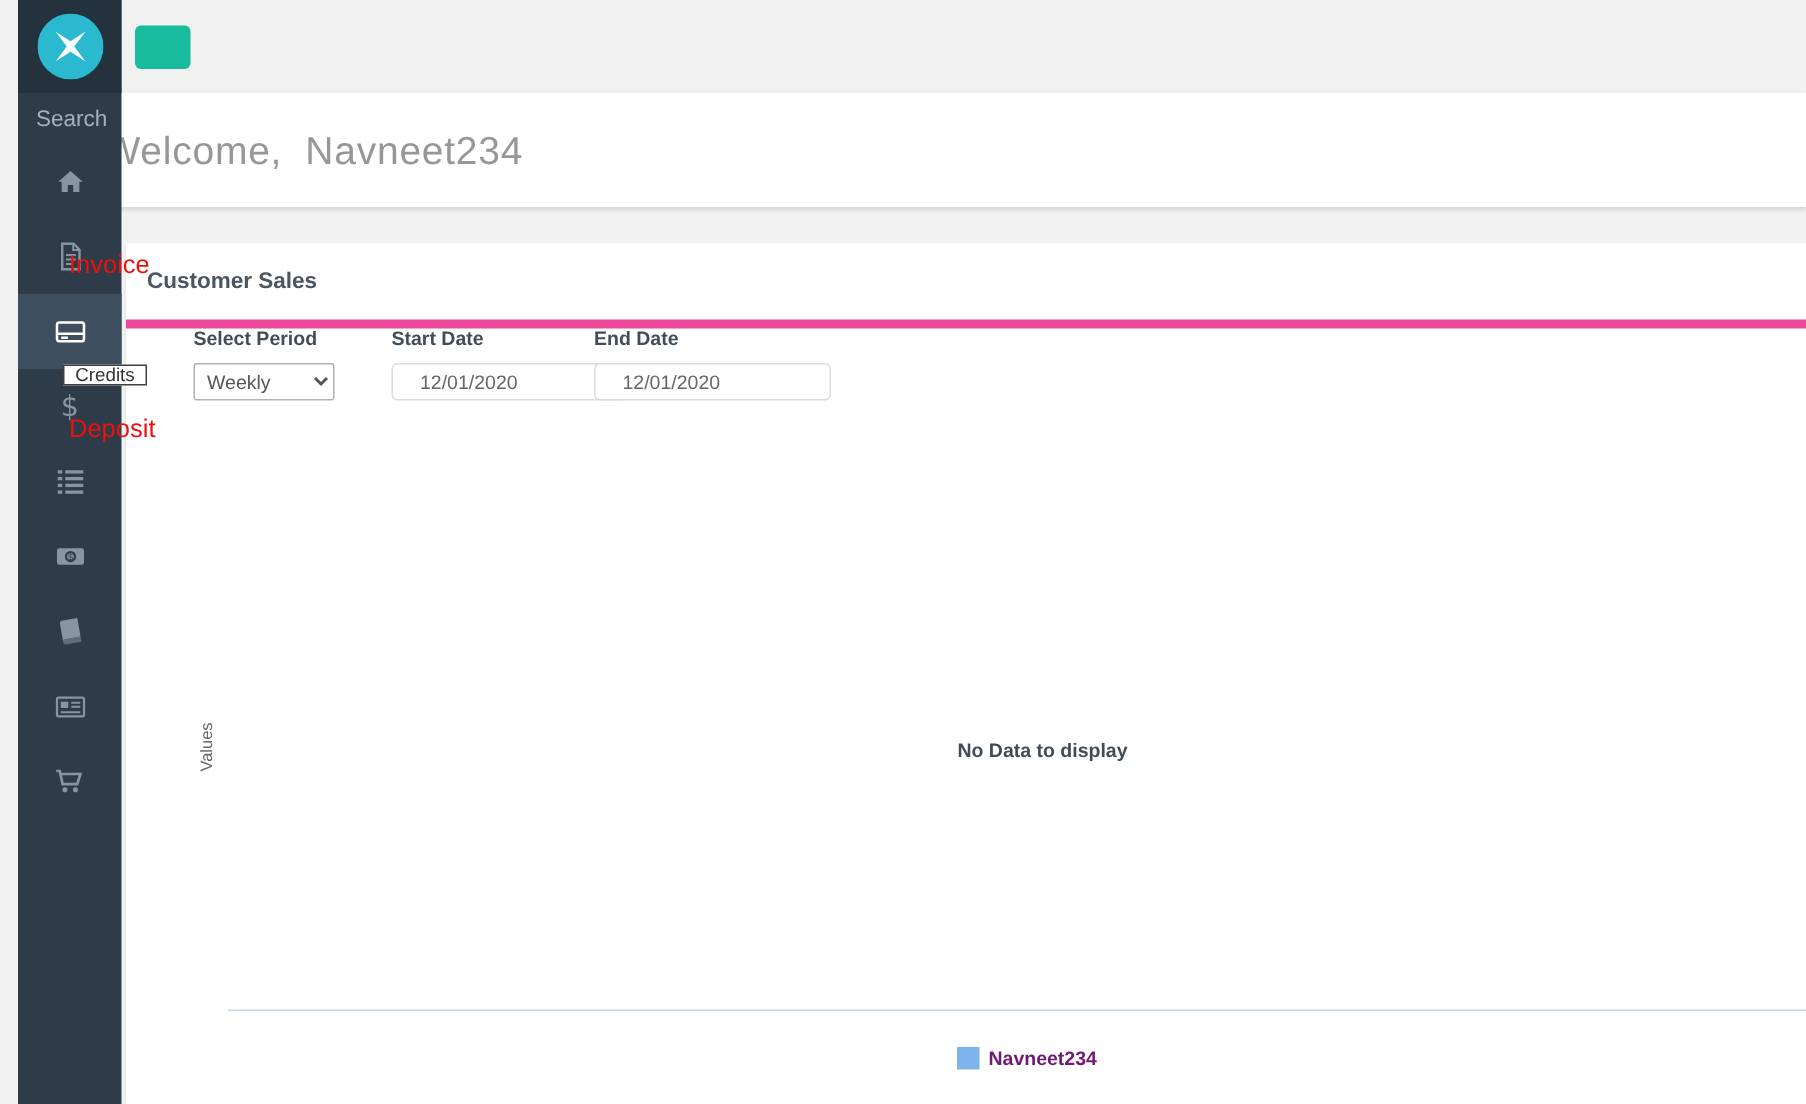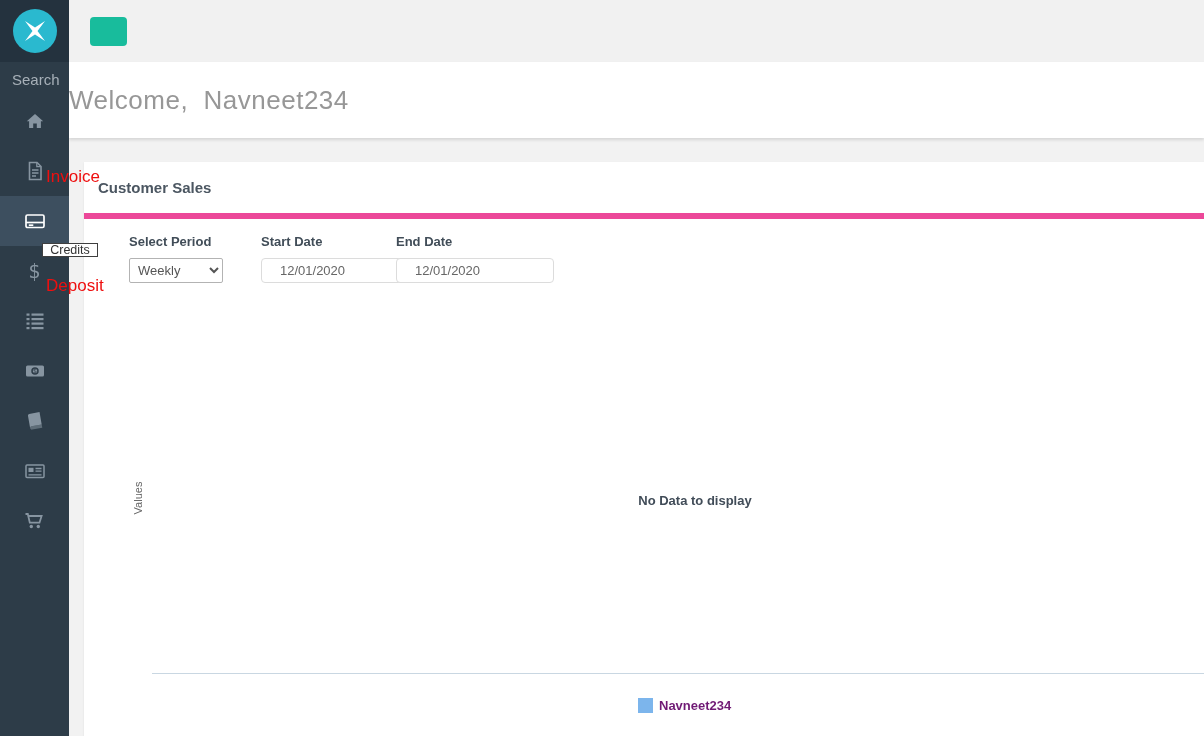--- a/index.html
+++ b/index.html
@@ -1,20 +1,20 @@
 <!DOCTYPE html>
 <html><head>
 <meta charset="utf-8">
 <style>
   * { margin:0; padding:0; box-sizing:border-box; }
   html,body { width:1204px; height:736px; overflow:hidden; background:#f2f2f2;
     font-family:"Liberation Sans","DejaVu Sans",sans-serif; }
 
   
-  .sidebar { position:absolute; left:0; top:0; width:69px; height:736px; background:#2d3c48; z-index:5; }
+  .sidebar { position:absolute; left:12px; top:0; width:69px; height:736px; background:#2d3c48; z-index:5; }
   .logo-box { height:62px; background:#24323e; display:flex; align-items:center; justify-content:center; }
   .search-box { height:34px; display:flex; align-items:center; padding-left:12px;
     font-size:15px; color:#a7b0b8; }
   .nav-item { width:69px; height:50px; display:flex; align-items:center; justify-content:center;
     color:#8795a1; cursor:pointer; }
   .nav-item.active { background:#3d4f5f; color:#ffffff; }
   .nav-item svg { display:block; }
   .dollar-glyph { font-size:19px; line-height:1; font-family:"DejaVu Sans",sans-serif; }
 
   
@@ -29,21 +29,21 @@
     box-shadow:0 2px 3px rgba(0,0,0,0.12); display:flex; align-items:center; }
   .welcome-text { font-size:26px; font-weight:300; color:#979797; letter-spacing:0.5px; }
 
   
   .card { position:absolute; left:84px; top:162px; width:1120px; height:574px; background:#ffffff;
     box-shadow:0 1px 2px rgba(0,0,0,0.08); }
   .card-header { height:57px; display:flex; align-items:center; padding-left:14px;
     border-bottom:6px solid #ec4899; }
   .card-title { font-size:15px; font-weight:600; color:#4b5661; }
 
-  .filter-group { position:absolute; top:72px; }
+  .filter-group { position:absolute; top:56px; }
   .fg-1 { left:45px; } .fg-2 { left:145px;margin-left:32px; } .fg-3 { left:312px; }
   .filter-label { font-size:13px; font-weight:600; color:#414d58; margin-bottom:9px; }
   .period-select { width:94px; height:25px; border:1px solid #b3b3b3; border-radius:2px;
     font-size:13px; color:#555; padding:0 4px; background:#fff;
     font-family:"Liberation Sans",sans-serif; }
   .date-input { width:158px; height:25px; border:1px solid #dcdcdc; border-radius:4px;
     font-size:13px; color:#666; padding:0 18px; background:#fff;
     font-family:"Liberation Sans",sans-serif; }
 
   

